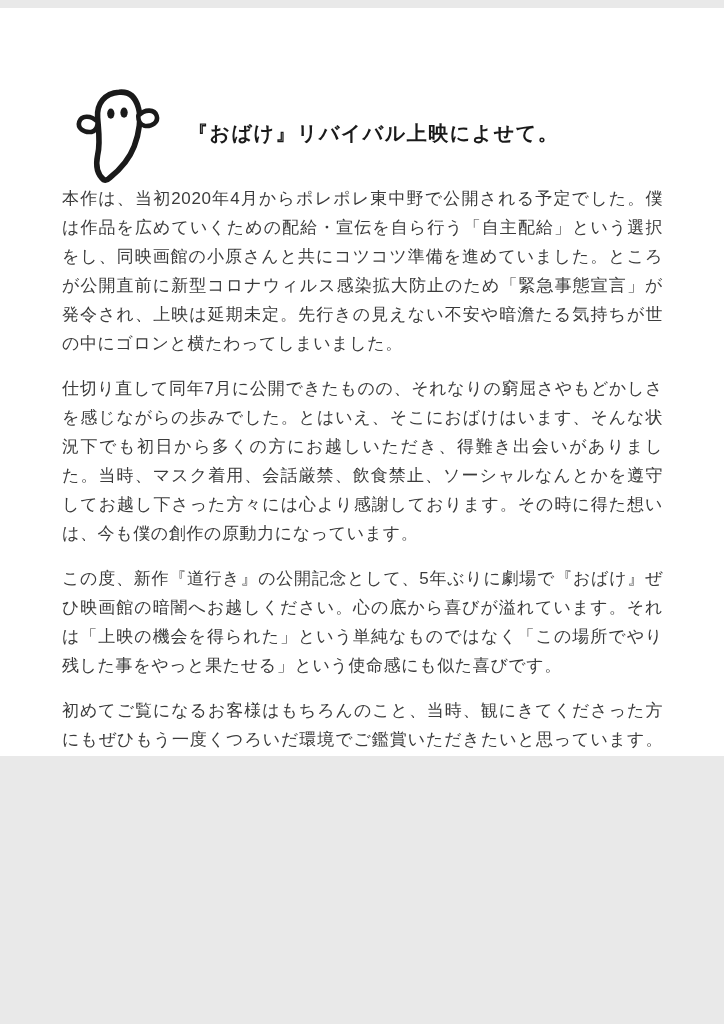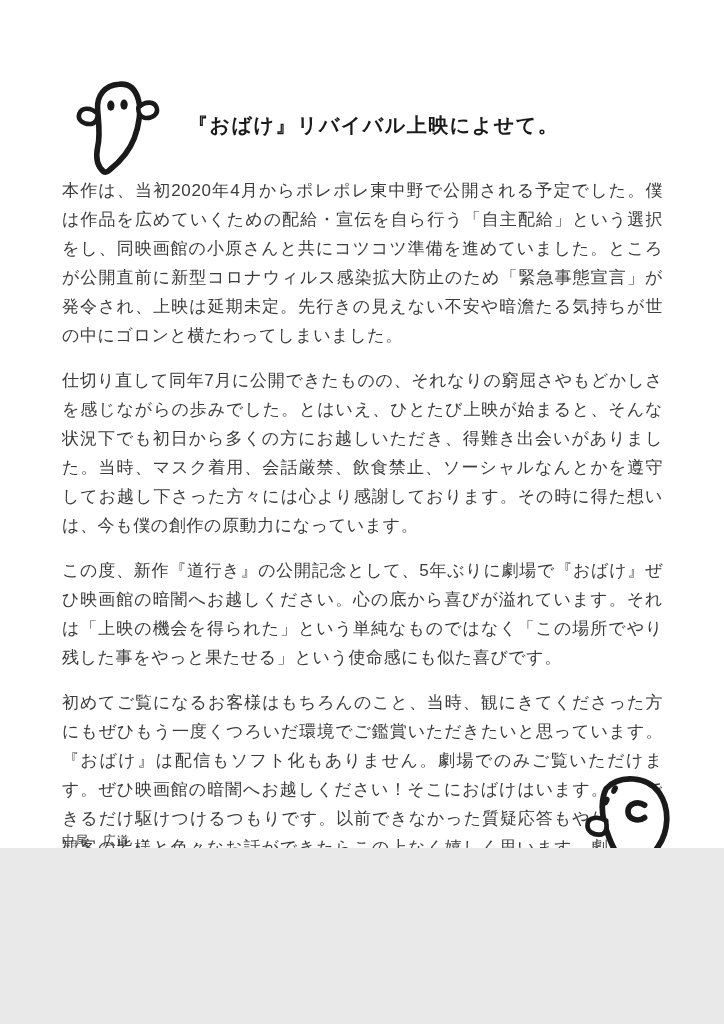--- a/index.html
+++ b/index.html
@@ -3,22 +3,22 @@
 <meta charset="utf-8">
 <style>
   html, body { margin: 0; padding: 0; }
   body {
     background: #e9e9e9;
     font-family: "Liberation Sans", "DejaVu Sans", sans-serif;
   }
   .page {
     position: relative;
     width: 724px;
-    height: 848px;
-    margin: 0 auto;
+    height: 748px;
+    margin: 8px auto;
     background: var(--paper, #ffffff);
     overflow: hidden;
     color: var(--text, #3b3b3b);
   }
   .ghost {
     position: absolute;
     color: var(--ink, #1a1a1a);
   }
   .ghost-top   { left: 64px;  top: 78px;  width: 114px; height: 102px; }
   .ghost-bottom{ left: 574px; top: 772px; width: 108px; height: 114px; }
@@ -67,21 +67,21 @@
       <path d="M73 29 C80 22 89 23 91 29 C93 35 87 40 79 39 C75 38 73 34 73 30 Z" fill="#ffffff" stroke-width="4.5"></path>
       <ellipse cx="46" cy="27" rx="3.6" ry="5" fill="currentColor" stroke="none"></ellipse>
       <ellipse cx="59" cy="26" rx="3.6" ry="5" fill="currentColor" stroke="none"></ellipse>
     </svg>
   </span>
 
   <div class="title">『おばけ』リバイバル上映によせて。</div>
 
   <div class="body-text">
     <p>本作は、当初2020年4月からポレポレ東中野で公開される予定でした。僕は作品を広めていくための配給・宣伝を自ら行う「自主配給」という選択をし、同映画館の小原さんと共にコツコツ準備を進めていました。ところが公開直前に新型コロナウィルス感染拡大防止のため「緊急事態宣言」が発令され、上映は延期未定。先行きの見えない不安や暗澹たる気持ちが世の中にゴロンと横たわってしまいました。</p>
-    <p>仕切り直して同年7月に公開できたものの、それなりの窮屈さやもどかしさを感じながらの歩みでした。とはいえ、ひとたび上映が始まると、そんな状況下でも初日から多くの方にお越しいただき、得難き出会いがありました。当時、マスク着用、会話厳禁、飲食禁止、ソーシャルなんとかを遵守してお越し下さった方々には心より感謝しております。その時に得た想いは、今も僕の創作の原動力になっています。</p>
+    <p>仕切り直して同年7月に公開できたものの、それなりの窮屈さやもどかしさを感じながらの歩みでした。とはいえ、そこにおばけはいます、そんな状況下でも初日から多くの方にお越しいただき、得難き出会いがありました。当時、マスク着用、会話厳禁、飲食禁止、ソーシャルなんとかを遵守してお越し下さった方々には心より感謝しております。その時に得た想いは、今も僕の創作の原動力になっています。</p>
     <p>この度、新作『道行き』の公開記念として、5年ぶりに劇場で『おばけ』ぜひ映画館の暗闇へお越しください。心の底から喜びが溢れています。それは「上映の機会を得られた」という単純なものではなく「この場所でやり残した事をやっと果たせる」という使命感にも似た喜びです。</p>
     <p>初めてご覧になるお客様はもちろんのこと、当時、観にきてくださった方にもぜひもう一度くつろいだ環境でご鑑賞いただきたいと思っています。『おばけ』は配信もソフト化もありません。劇場でのみご覧いただけます。ぜひ映画館の暗闇へお越しください！そこにおばけはいます。僕もできるだけ駆けつけるつもりです。以前できなかった質疑応答もやります。観客の皆様と色々なお話ができたらこの上なく嬉しく思います。劇場でお会いしましょう！</p>
   </div>
 
   <div class="signature">中尾　広道</div>
 
   <span class="ghost ghost-bottom">
     <svg viewBox="0 0 104 110" width="108" height="114" fill="none" stroke="currentColor" stroke-linecap="round" stroke-linejoin="round" aria-hidden="true">
       <path d="M31 16 C44 2 71 4 82 20 C93 36 91 58 81 72 C73 84 63 94 55 100 C49 91 39 78 34 64 C28 49 24 30 31 16 Z" fill="#ffffff" stroke-width="5.5"></path>
       <path d="M31 47 C23 42 14 44 13 50 C12 57 19 62 27 60 C31 59 32 53 31 49 Z" fill="#ffffff" stroke-width="4.5"></path>

